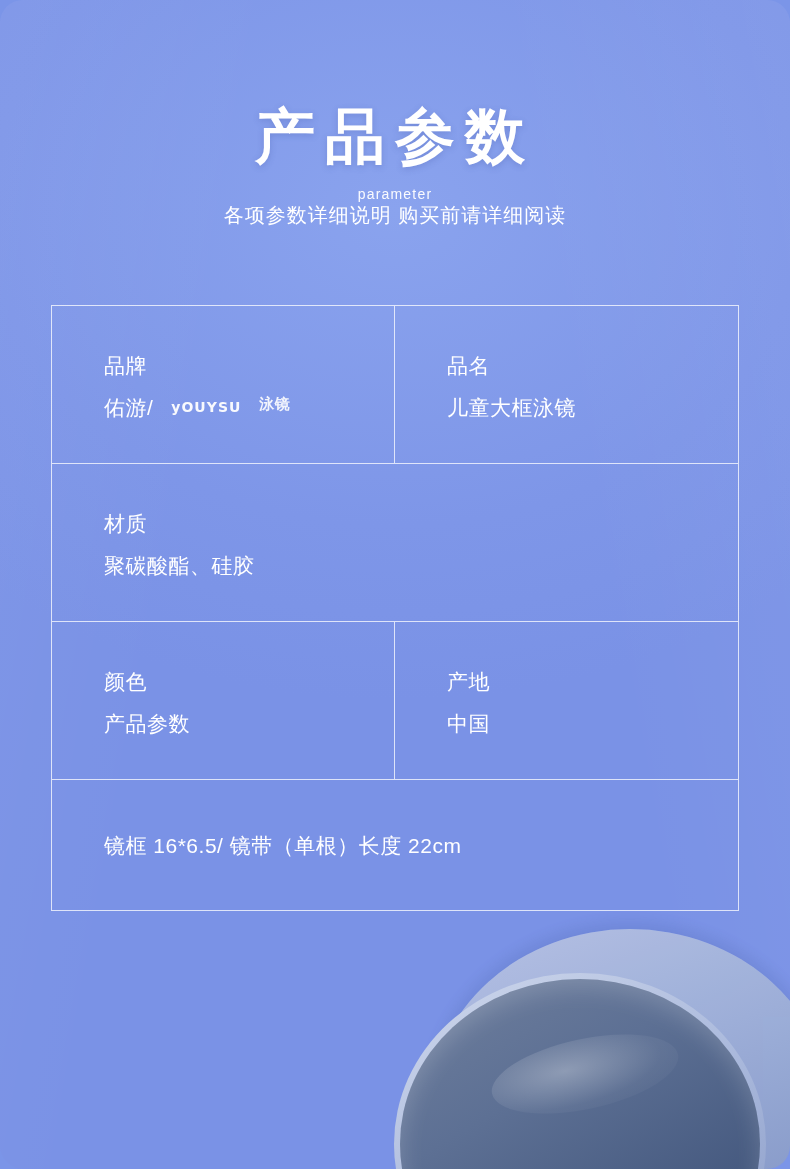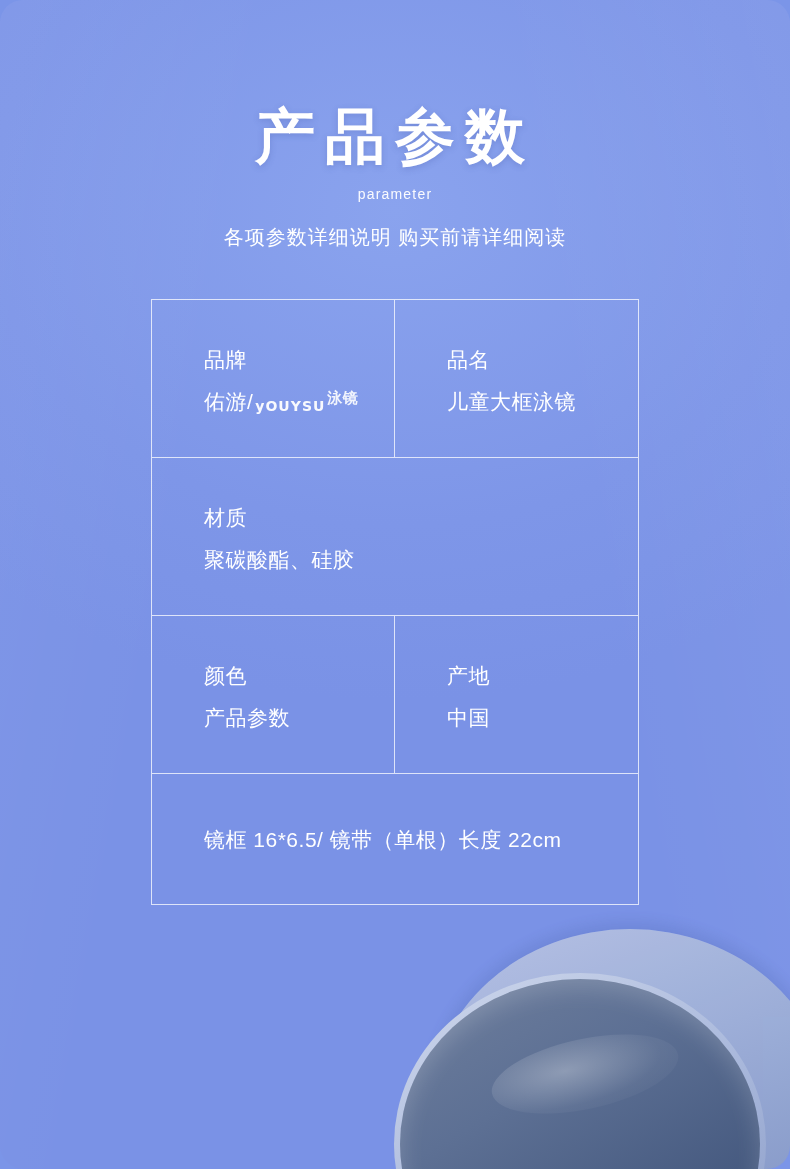--- a/index.html
+++ b/index.html
@@ -55,33 +55,32 @@
   .subtitle-en {
     margin-top: 16px;
     font-size: 14px;
     color: #ffffff;
     letter-spacing: 1.2px;
     font-weight: 400;
     opacity: 0.96;
   }
 
   .subtitle-cn {
-    margin-top: 22px;
     font-size: 20px;
     color: #ffffff;
     letter-spacing: 1px;
     font-weight: 400;
   }
 
   
   .spec-table {
     position: relative;
     z-index: 3;
-    margin: 48px auto 0 auto;
-    width: 488px;
+    margin: 76px auto 0 auto;
+    width: 688px;
     border: 1px solid rgba(255,255,255,0.75);
     box-sizing: border-box;
   }
 
   .spec-row {
     display: flex;
     width: 100%;
   }
 
   .spec-row + .spec-row {
@@ -118,22 +117,22 @@
     font-size: 21px;
     color: #ffffff;
     font-weight: 400;
     letter-spacing: 0.5px;
     line-height: 1.5;
     min-height: 24px;
   }
 
   .brand-value {
     display: flex;
-    align-items: flex-end;
-    gap: 2px;
+    align-items: center;
+    gap: 18px;
   }
 
   .brand-logo {
     font-family: "DejaVu Sans", sans-serif;
     font-size: 14px;
     letter-spacing: 1px;
     opacity: 0.95;
     font-weight: bold;
   }
 

